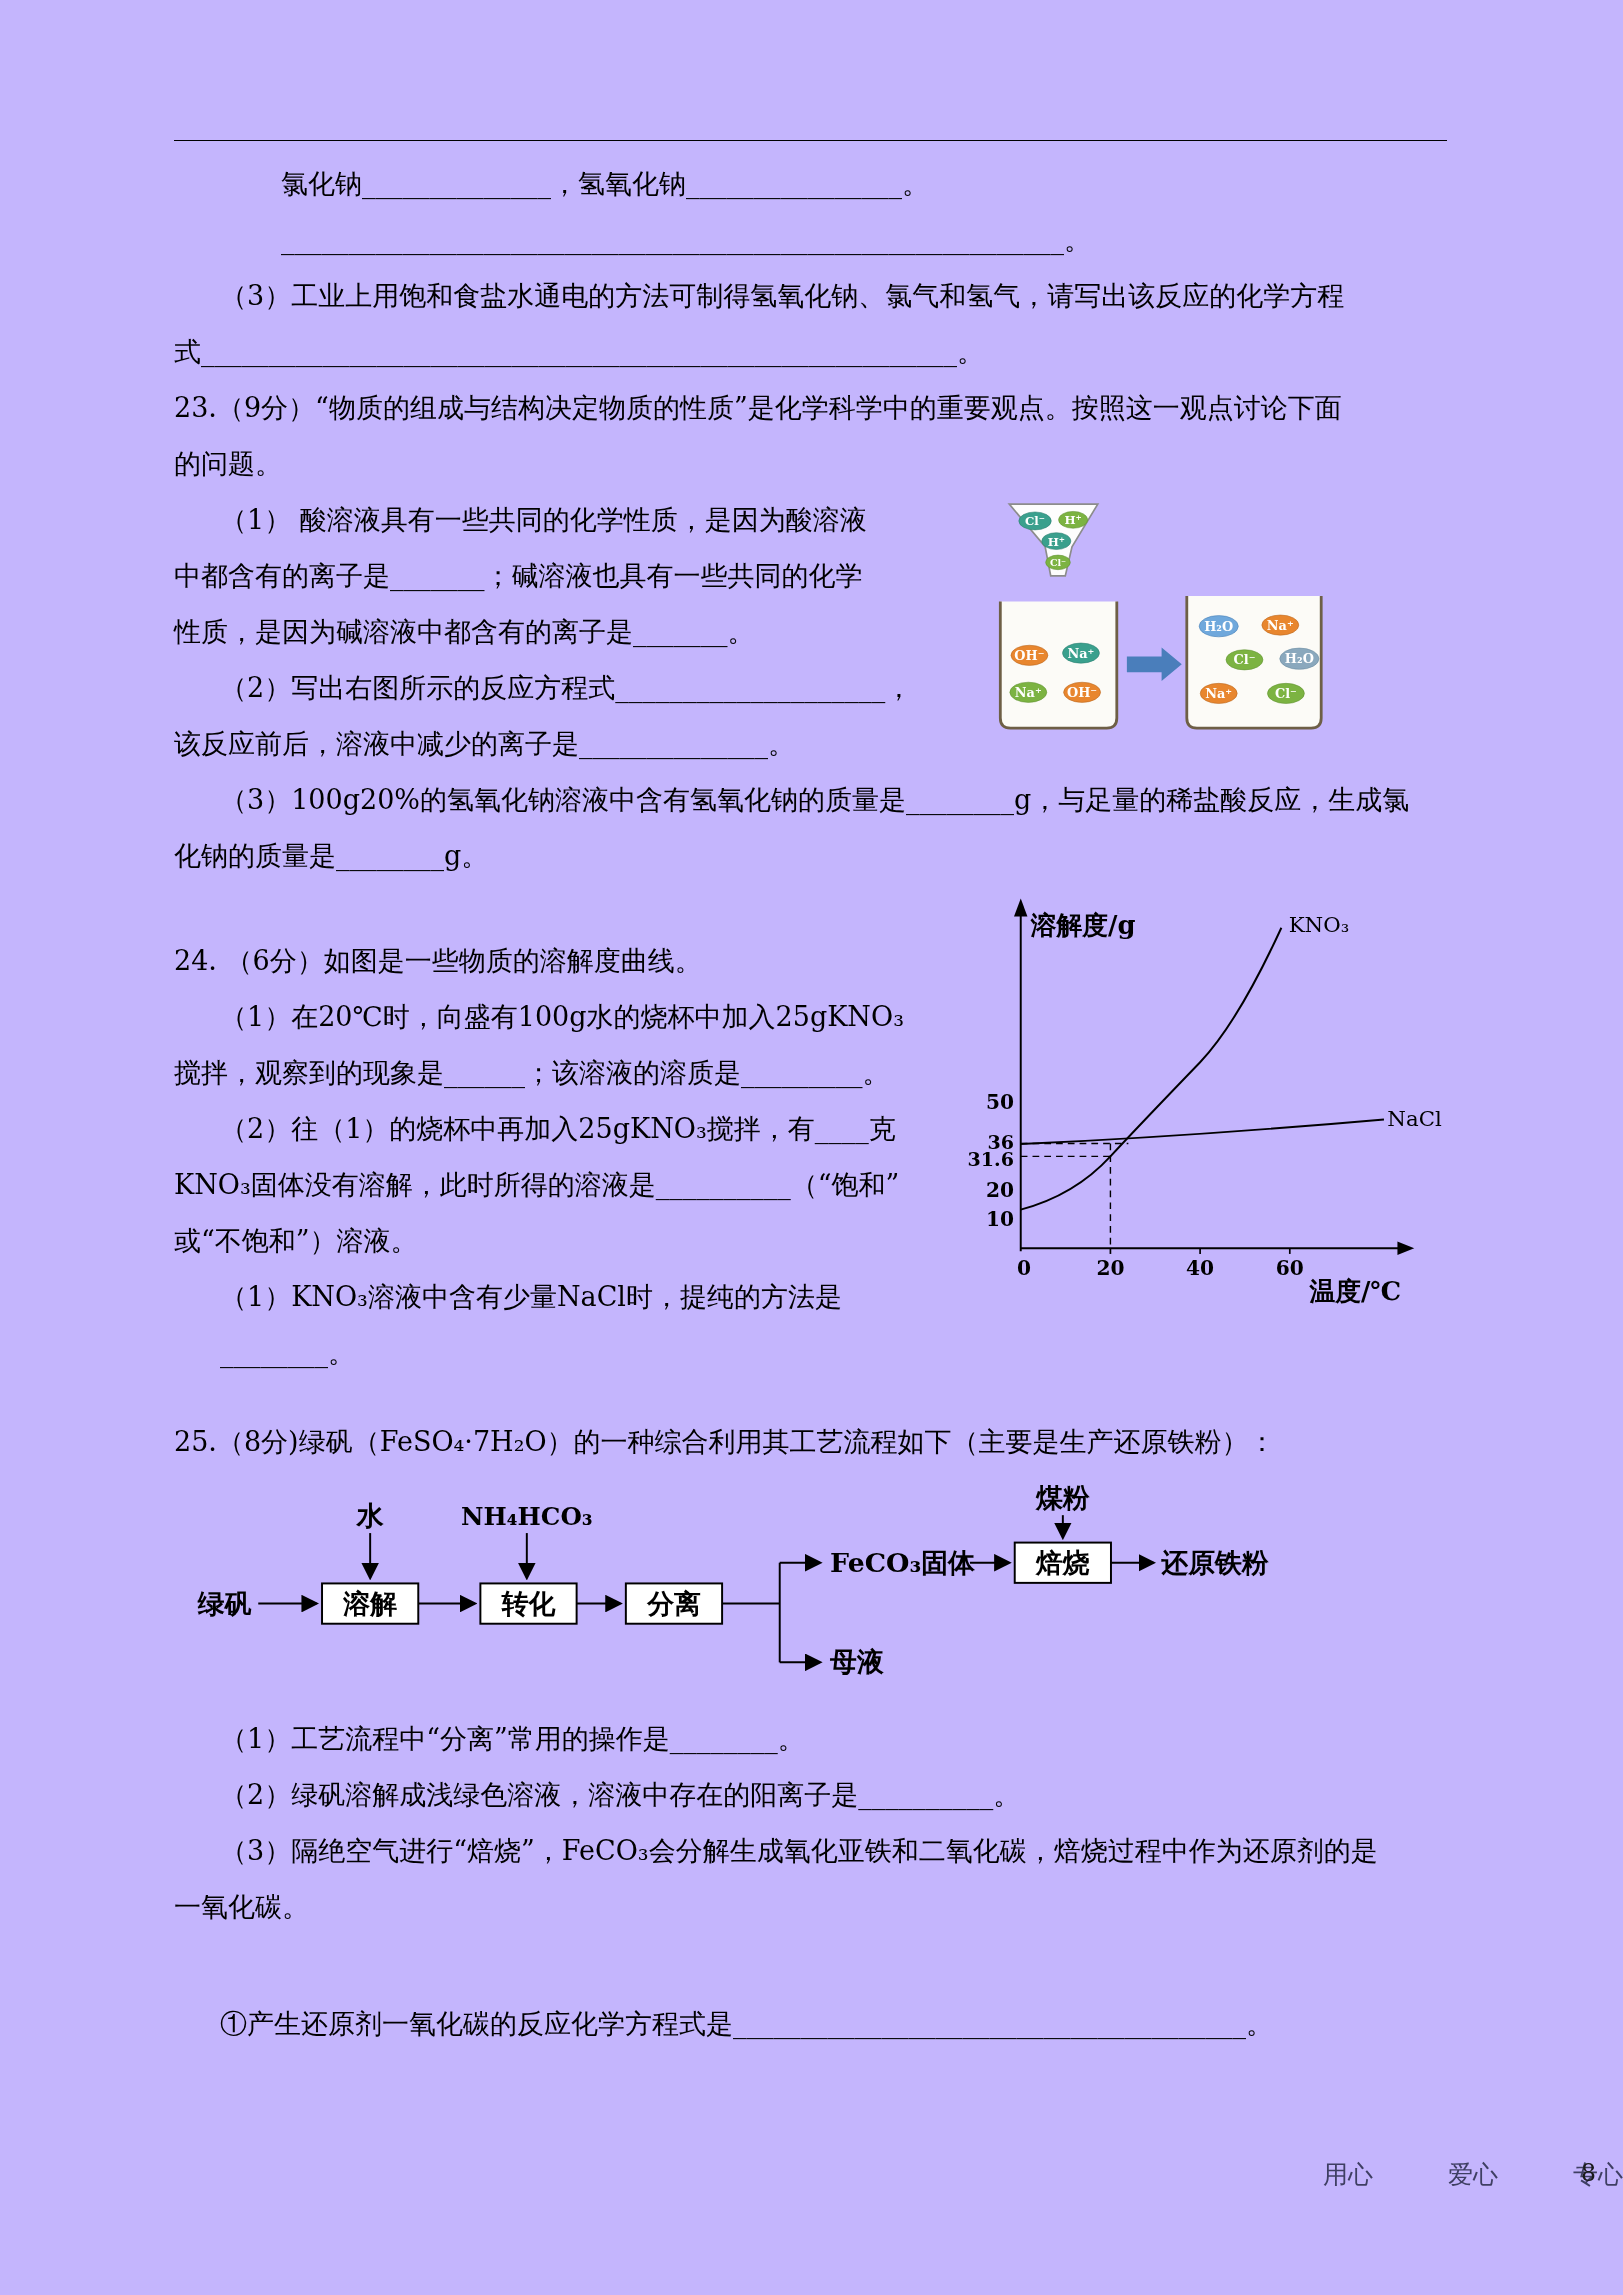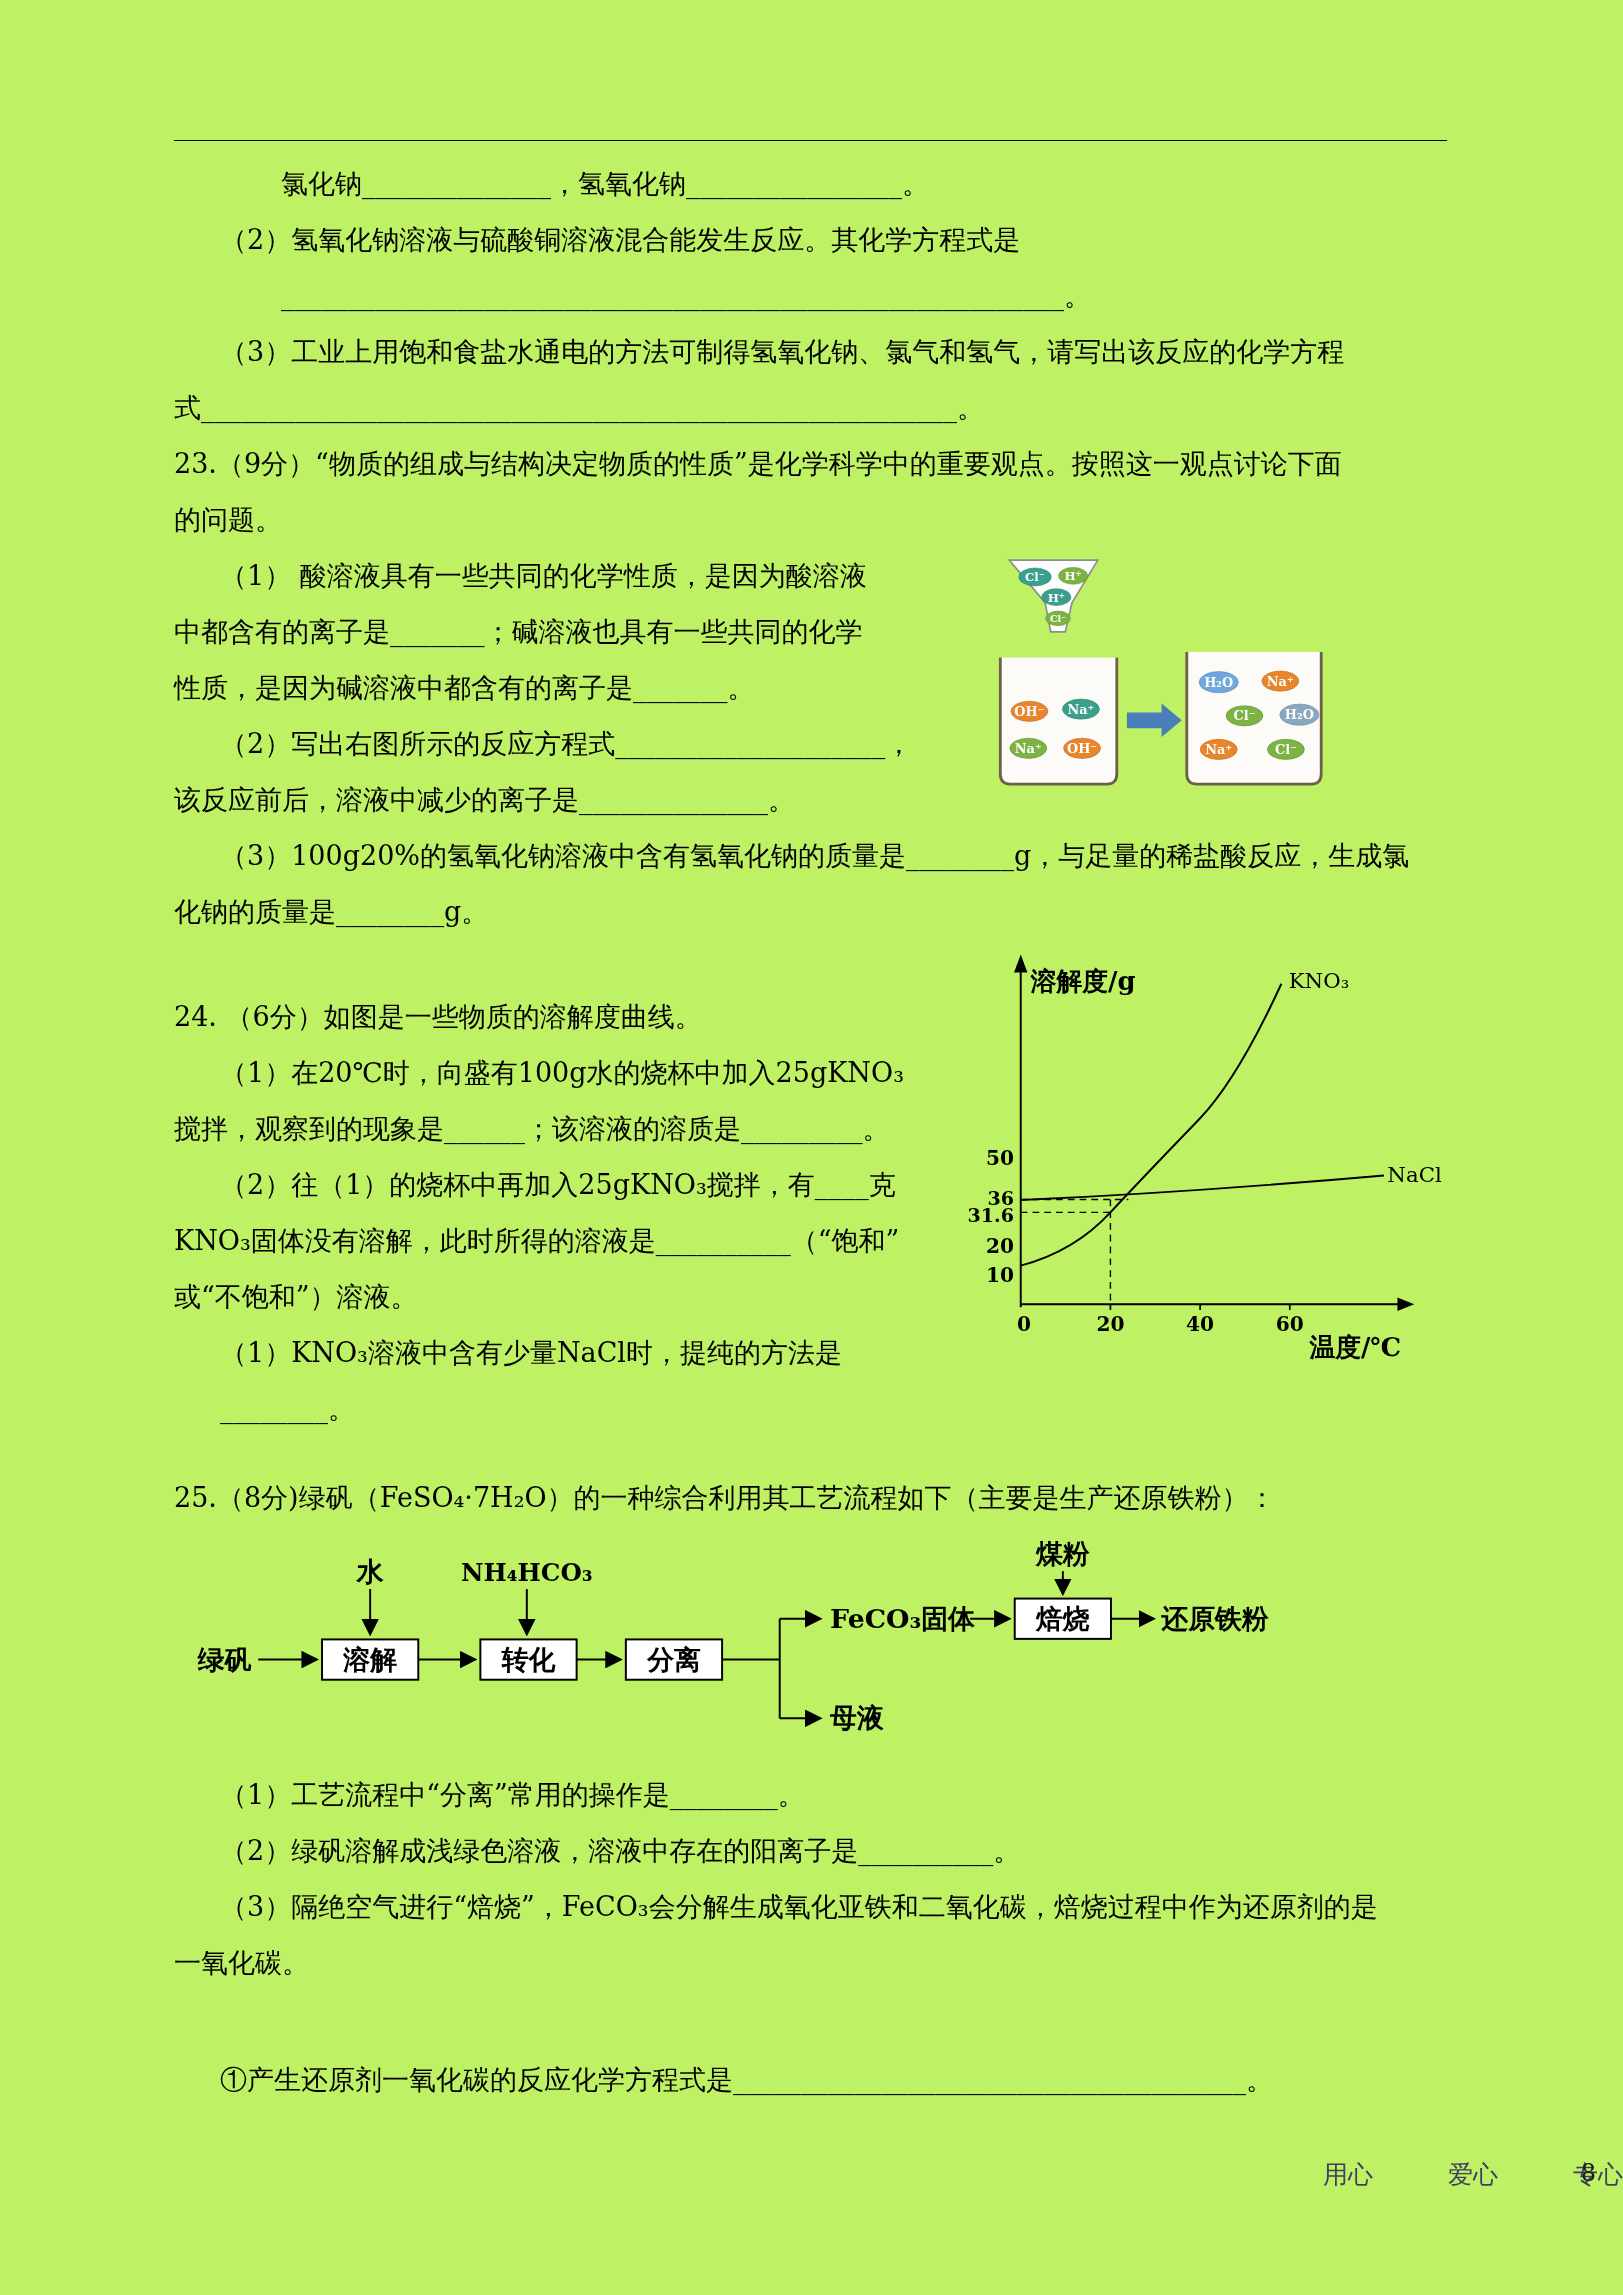--- a/index.html
+++ b/index.html
@@ -1,18 +1,18 @@
 <!DOCTYPE html>
 <html style="font-size:9px"><head>
 <meta charset="utf-8">
 <style>
   html,body{margin:0;padding:0;}
   body{width:1623px;height:2295px;background:#ffffff;color:#000;
        font-family:"DejaVu Serif","Liberation Serif",serif;}
-  #page{position:relative;width:1623px;height:2295px;background:#bef264;overflow:hidden;}
+  #page{position:relative;width:1623px;height:2295px;background:#c4b5fd;overflow:hidden;}
   #content{position:absolute;left:174px;top:140px;width:1273px;}
   .rule{border-top:1.7px solid #000;height:0;margin-bottom:14.6px;}
   .ln{font-size:27px;line-height:56px;}
   .ind{padding-left:46px;}
   .ind2{padding-left:107px;}
   .mt90{margin-top:49px;}
   .mt60{margin-top:33px;clear:both;}
   .mt110{margin-top:61px;}
   .clr{clear:both;}
   .fig23{float:right;width:336px;height:247px;margin:4.5px 123px 10px 22.4px;}
@@ -25,21 +25,20 @@
 </style>
 </head>
 <body>
 
 <div id="page">
   <div id="content">
 
     <div class="rule"></div>
 
     <div class="ln ind2">氯化钠______________，氢氧化钠________________。</div>
-    <div class="ln ind">（2）氢氧化钠溶液与硫酸铜溶液混合能发生反应。其化学方程式是</div>
     <div class="ln ind2">__________________________________________________________。</div>
     <div class="ln ind">（3）工业上用饱和食盐水通电的方法可制得氢氧化钠、氯气和氢气，请写出该反应的化学方程</div>
     <div class="ln">式________________________________________________________。</div>
 
     <div class="ln">23.（9分）“物质的组成与结构决定物质的性质”是化学科学中的重要观点。按照这一观点讨论下面</div>
     <div class="ln">的问题。</div>
 
     <div class="fig23">
       <svg viewBox="0 0 600 440" width="336" height="247">
 

